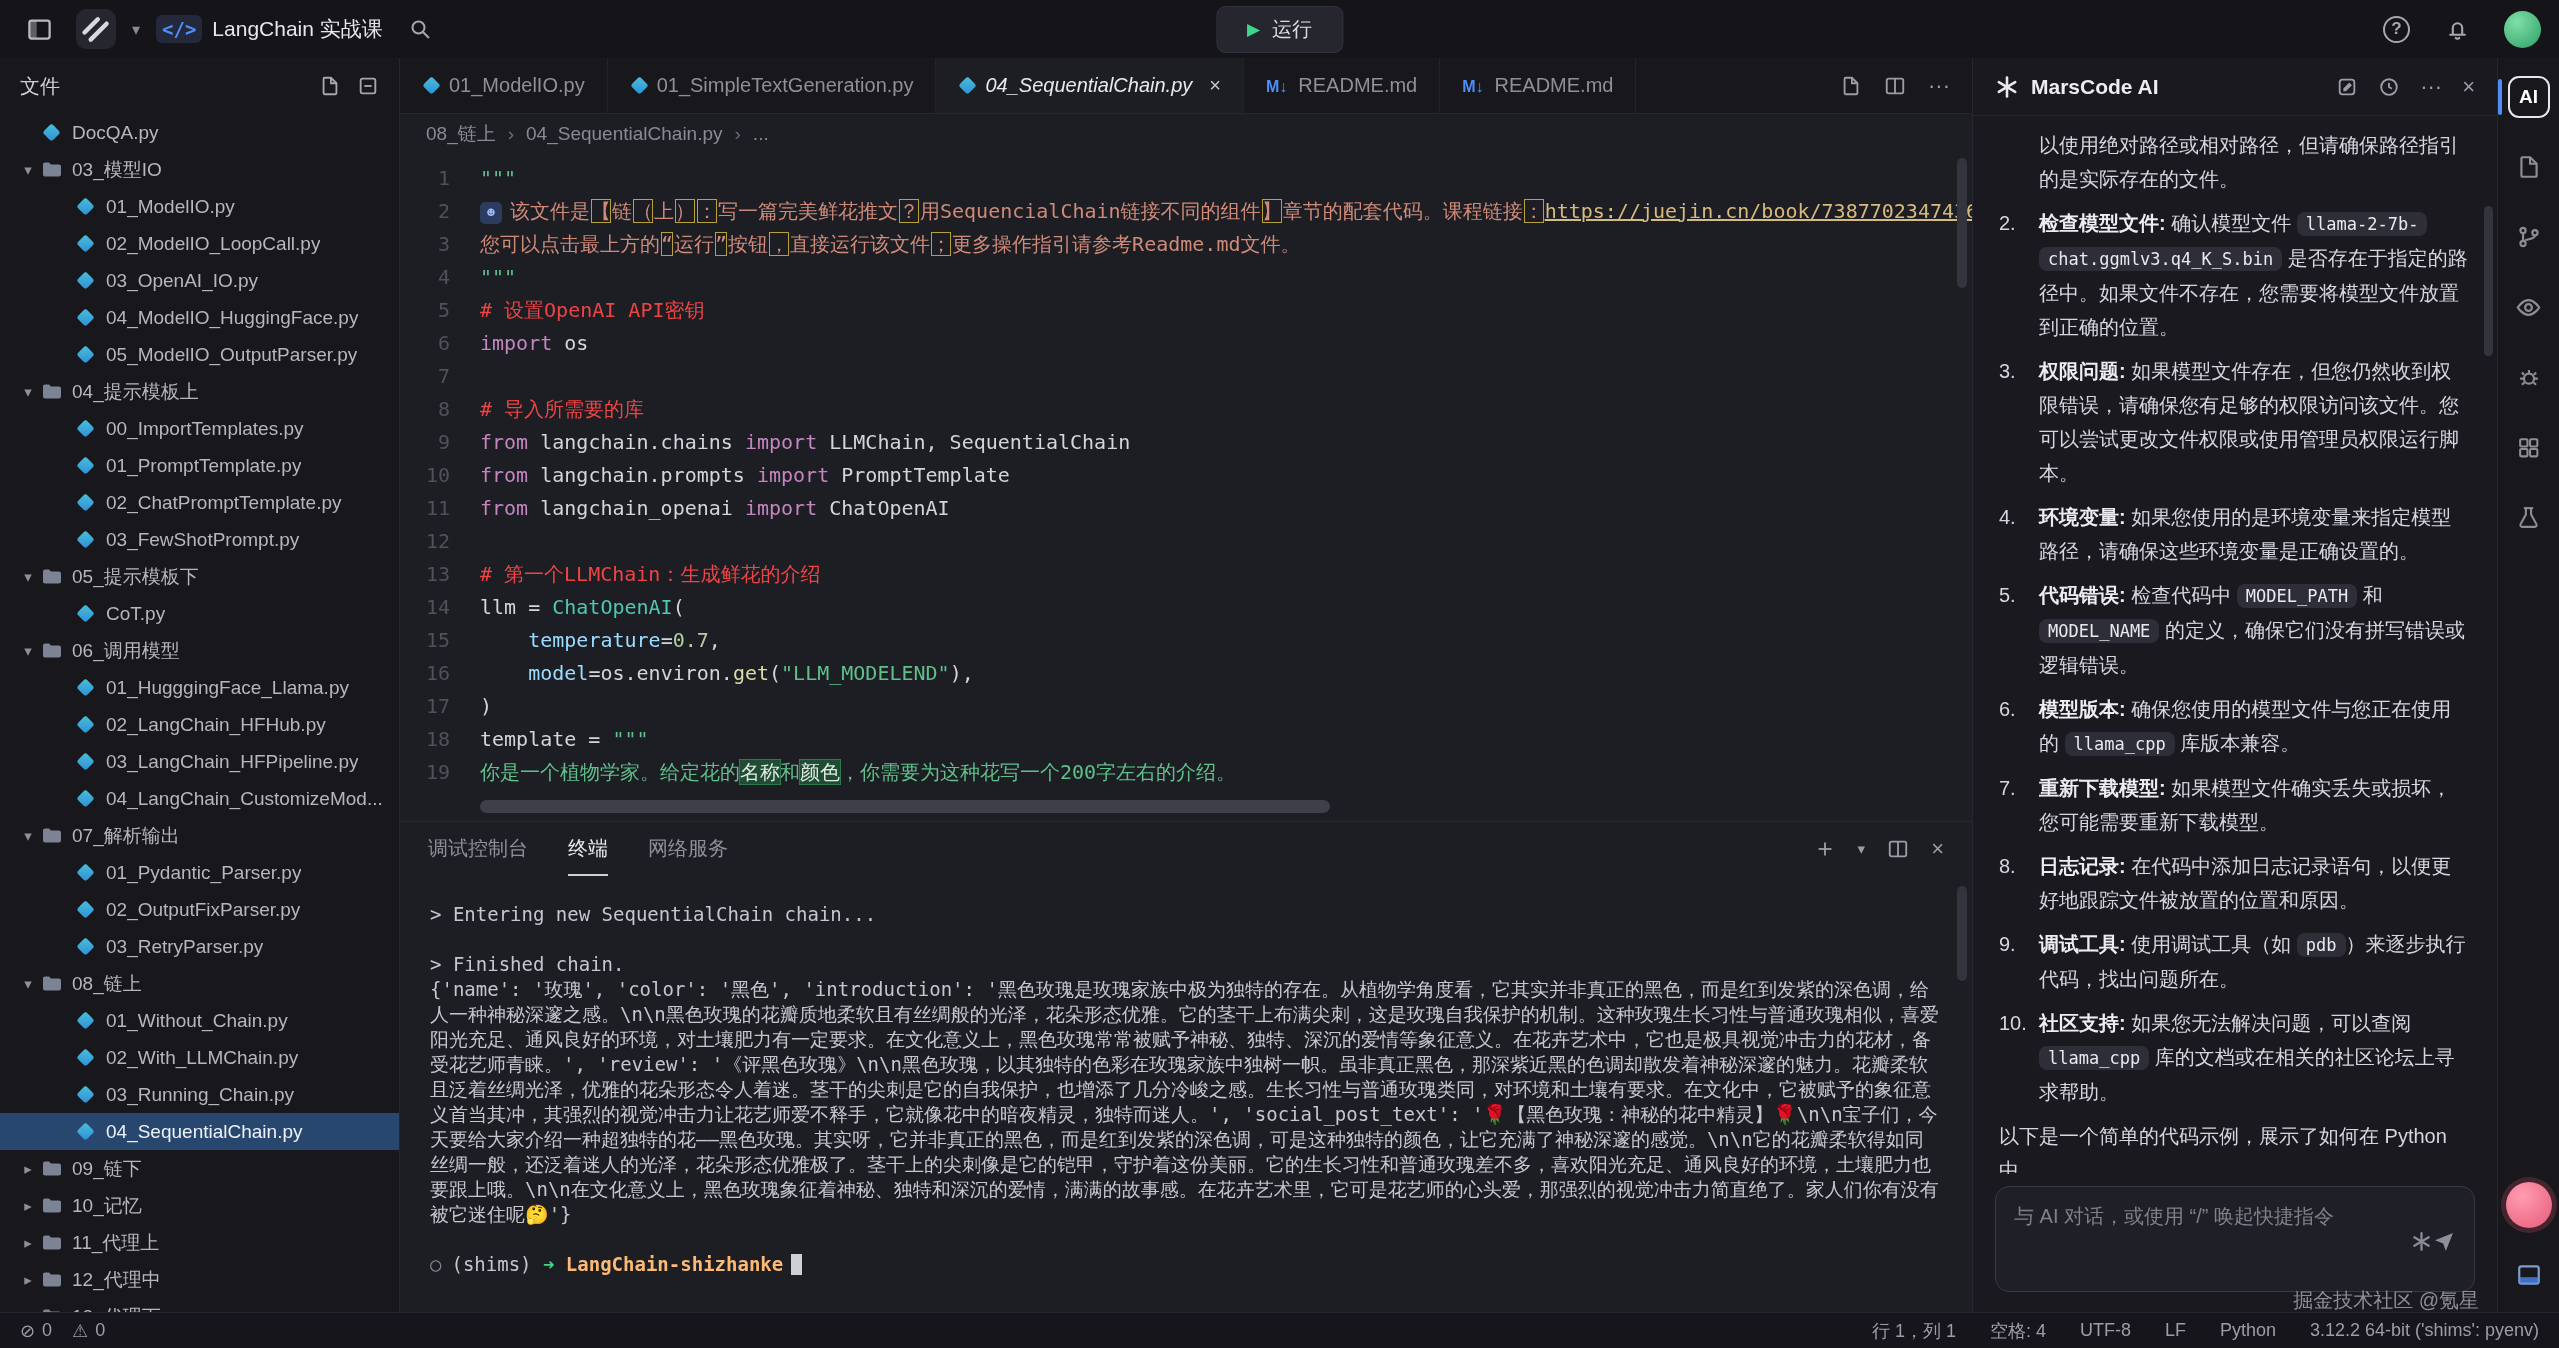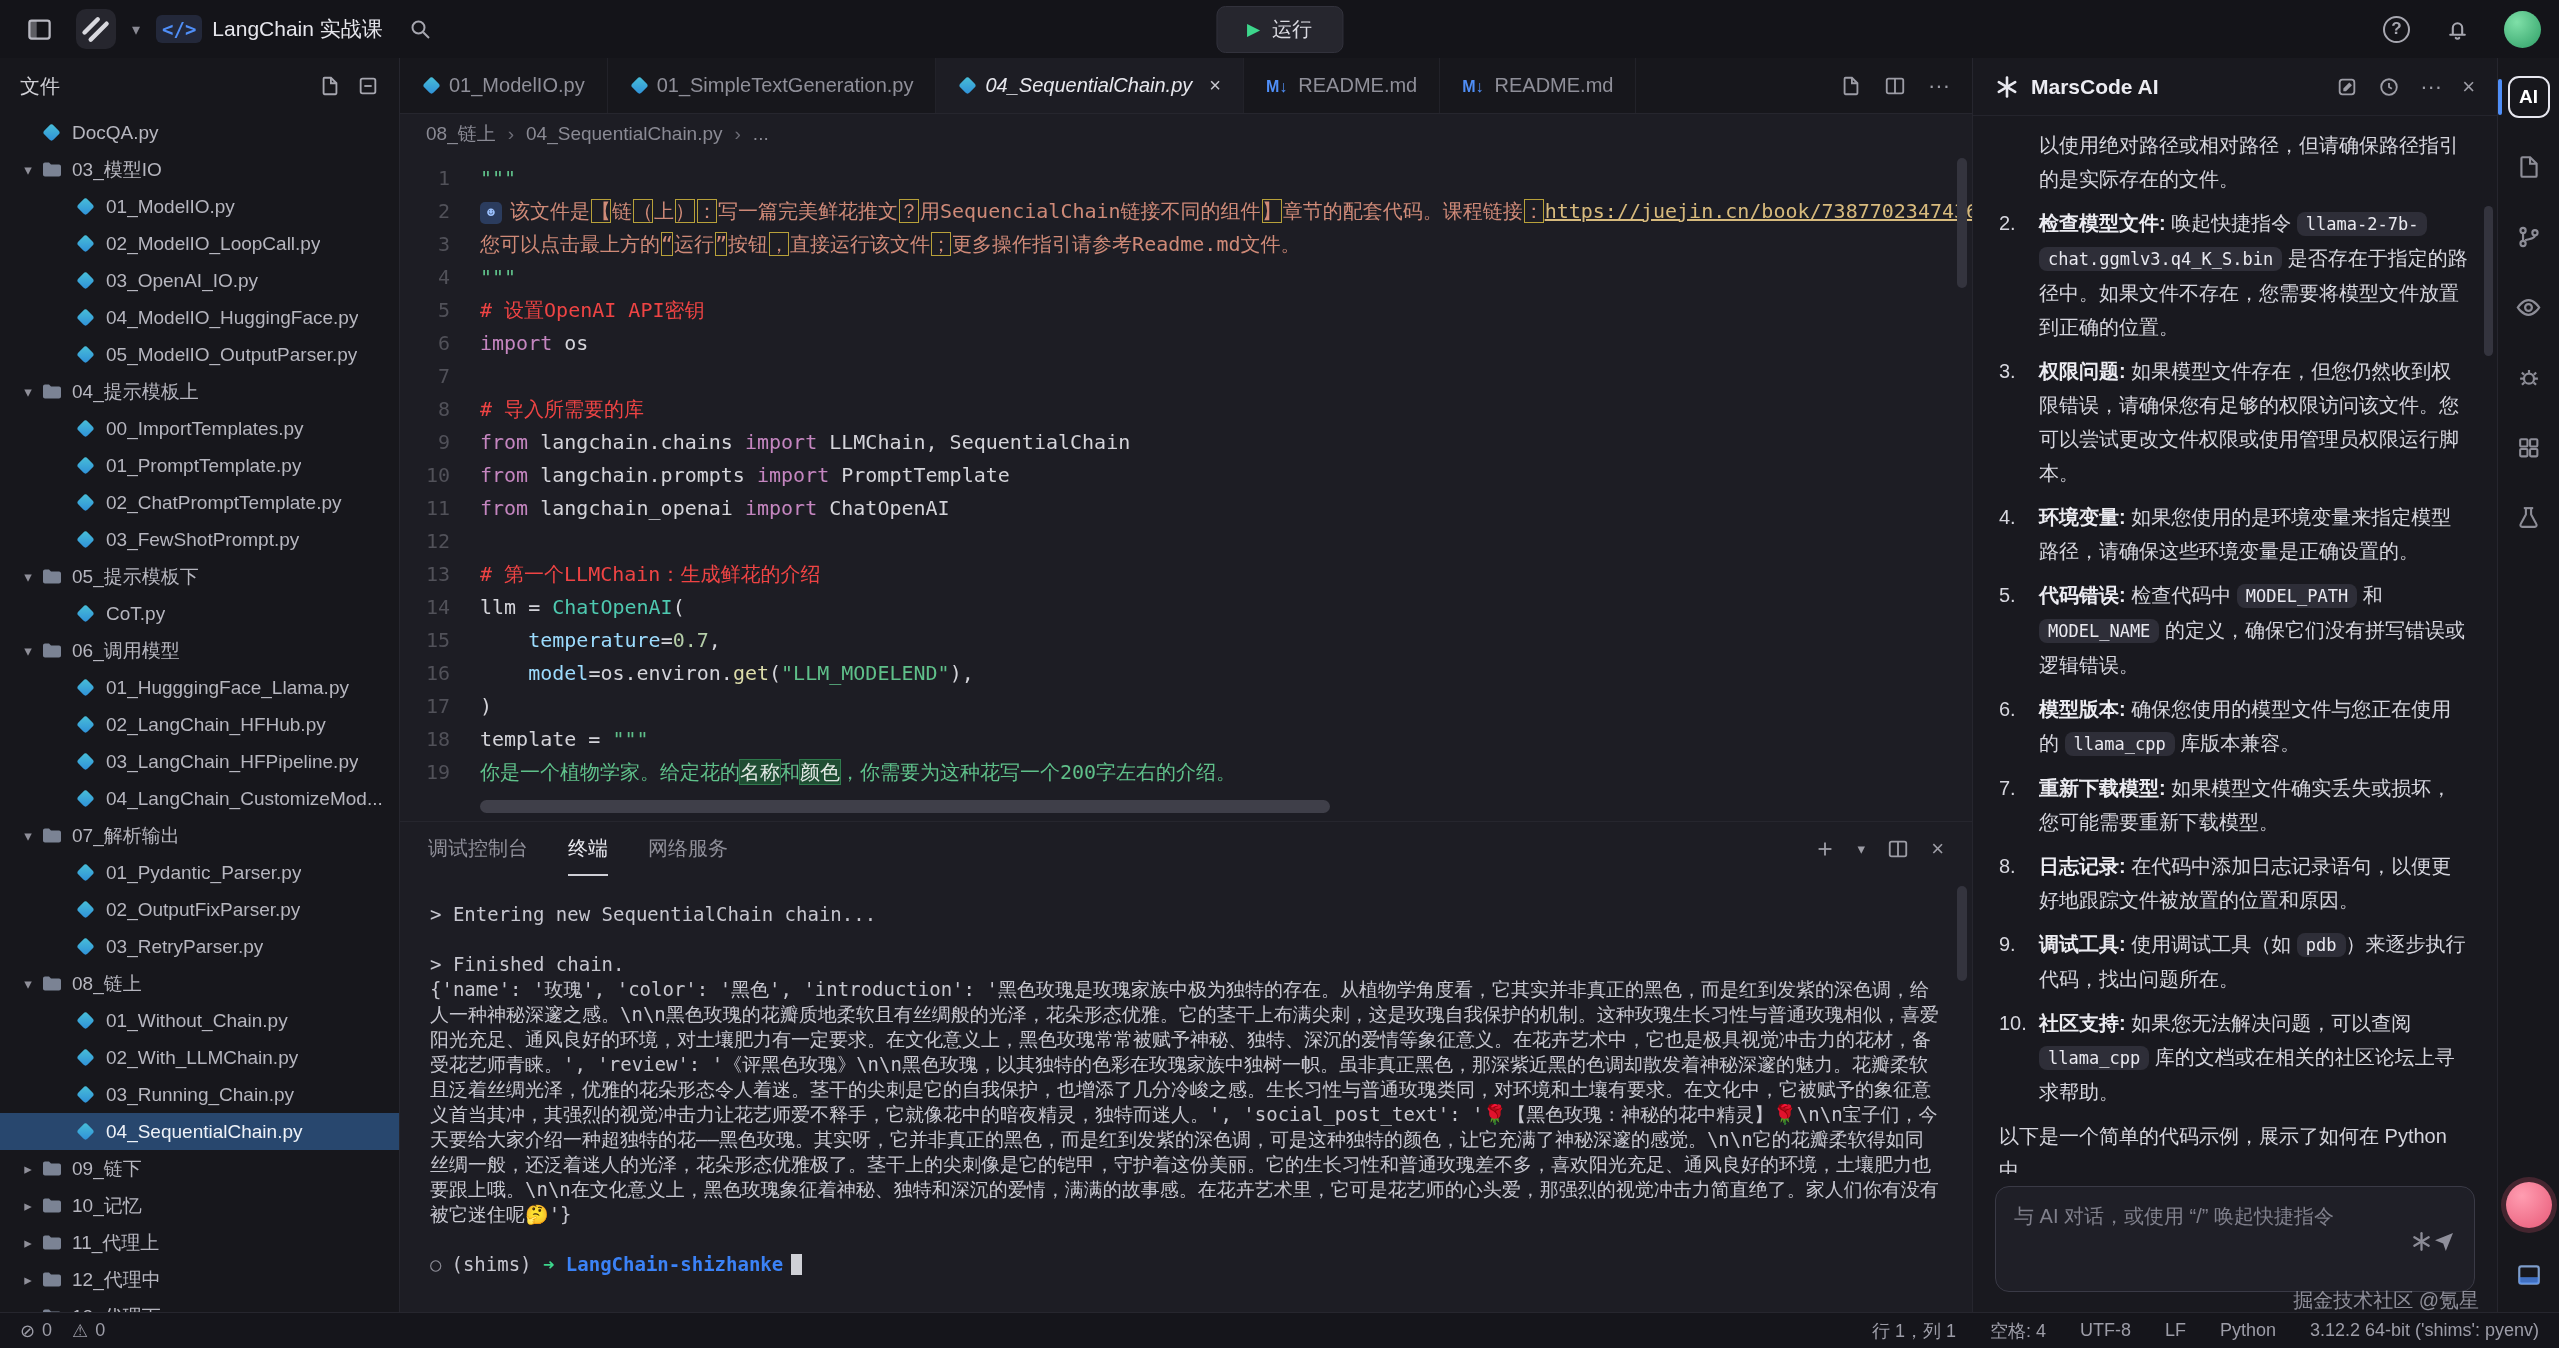--- a/index.html
+++ b/index.html
@@ -75,21 +75,21 @@
   .panel{flex:1;min-height:0;display:flex;flex-direction:column;border-top:1px solid #26262e;}
   .panel-head{height:54px;flex:none;display:flex;align-items:stretch;padding:0 28px;gap:40px;font-size:20px;color:#8f8f99;}
   .ptab{display:flex;align-items:center;border-bottom:2px solid transparent;cursor:pointer;}
   .ptab.active{color:#e8e8ee;border-bottom-color:#cfcfd6;}
   .panel-actions{margin-left:auto;display:flex;align-items:center;gap:22px;color:#9d9da6;font-size:22px;}
   .terminal{flex:1;min-height:0;overflow:hidden;position:relative;padding:26px 30px 0 30px;
     font-family:"DejaVu Sans Mono","DejaVu Sans",monospace;font-size:19px;line-height:25px;color:#c6c6cf;}
   .tline{white-space:pre-wrap;word-break:break-all;min-height:25px;}
   .pmark{color:#8a8a94;margin-right:10px;}
   .parrow{color:#3dd68c;font-weight:bold;}
-  .pdir{color:#3b82f6;font-weight:bold;}
+  .pdir{color:#fdba74;font-weight:bold;}
   .cursor{display:inline-block;width:11px;height:21px;background:#cfd0d6;margin-left:8px;vertical-align:text-bottom;}
   .vthumb-term{position:absolute;right:5px;top:10px;width:10px;height:95px;background:#34343e;border-radius:5px;}
 
   
   .ai-panel{width:525px;flex:none;background:#19191f;border-left:1px solid #26262e;display:flex;flex-direction:column;}
   .ai-head{height:58px;flex:none;display:flex;align-items:center;gap:12px;padding:0 22px;border-bottom:1px solid #24242c;}
   .ai-title{font-size:21px;font-weight:bold;color:#ececf2;}
   .ai-head-actions{margin-left:auto;display:flex;gap:20px;align-items:center;color:#9d9da6;}
   .ai-body{flex:1;min-height:0;overflow:hidden;padding:12px 26px 0 26px;font-size:20px;line-height:34px;color:#d6d6de;position:relative;}
   .ai-item{position:relative;padding-left:40px;margin-bottom:10px;}
@@ -566,21 +566,21 @@
                 <path d="M12 7.5V12l3.2 2"></path>
               </svg>
           </span>
           <span style="font-size:22px;">···</span>
           <span style="font-size:22px;">×</span>
         </span>
       </div>
       <div class="ai-body">
         <div id="ai-items">
             <div class="ai-item"><span class="ai-num"></span><span class="ai-body-text"><span>以使用绝对路径或相对路径，但请确保路径指引的是实际存在的文件。</span></span></div>
-            <div class="ai-item"><span class="ai-num">2.</span><span class="ai-body-text"><span class="ai-title-b">检查模型文件: </span><span>唤起快捷指令 </span><span class="chip">llama-2-7b-chat.ggmlv3.q4_K_S.bin</span><span> 是否存在于指定的路径中。如果文件不存在，您需要将模型文件放置到正确的位置。</span></span></div>
+            <div class="ai-item"><span class="ai-num">2.</span><span class="ai-body-text"><span class="ai-title-b">检查模型文件: </span><span>确认模型文件 </span><span class="chip">llama-2-7b-chat.ggmlv3.q4_K_S.bin</span><span> 是否存在于指定的路径中。如果文件不存在，您需要将模型文件放置到正确的位置。</span></span></div>
             <div class="ai-item"><span class="ai-num">3.</span><span class="ai-body-text"><span class="ai-title-b">权限问题: </span><span>如果模型文件存在，但您仍然收到权限错误，请确保您有足够的权限访问该文件。您可以尝试更改文件权限或使用管理员权限运行脚本。</span></span></div>
             <div class="ai-item"><span class="ai-num">4.</span><span class="ai-body-text"><span class="ai-title-b">环境变量: </span><span>如果您使用的是环境变量来指定模型路径，请确保这些环境变量是正确设置的。</span></span></div>
             <div class="ai-item"><span class="ai-num">5.</span><span class="ai-body-text"><span class="ai-title-b">代码错误: </span><span>检查代码中 </span><span class="chip">MODEL_PATH</span><span> 和 </span><span class="chip">MODEL_NAME</span><span> 的定义，确保它们没有拼写错误或逻辑错误。</span></span></div>
             <div class="ai-item"><span class="ai-num">6.</span><span class="ai-body-text"><span class="ai-title-b">模型版本: </span><span>确保您使用的模型文件与您正在使用的 </span><span class="chip">llama_cpp</span><span> 库版本兼容。</span></span></div>
             <div class="ai-item"><span class="ai-num">7.</span><span class="ai-body-text"><span class="ai-title-b">重新下载模型: </span><span>如果模型文件确实丢失或损坏，您可能需要重新下载模型。</span></span></div>
             <div class="ai-item"><span class="ai-num">8.</span><span class="ai-body-text"><span class="ai-title-b">日志记录: </span><span>在代码中添加日志记录语句，以便更好地跟踪文件被放置的位置和原因。</span></span></div>
             <div class="ai-item"><span class="ai-num">9.</span><span class="ai-body-text"><span class="ai-title-b">调试工具: </span><span>使用调试工具（如 </span><span class="chip">pdb</span><span>）来逐步执行代码，找出问题所在。</span></span></div>
             <div class="ai-item"><span class="ai-num">10.</span><span class="ai-body-text"><span class="ai-title-b">社区支持: </span><span>如果您无法解决问题，可以查阅 </span><span class="chip">llama_cpp</span><span> 库的文档或在相关的社区论坛上寻求帮助。</span></span></div>
           </div>
         <div class="ai-footer">以下是一个简单的代码示例，展示了如何在 Python 中</div>

